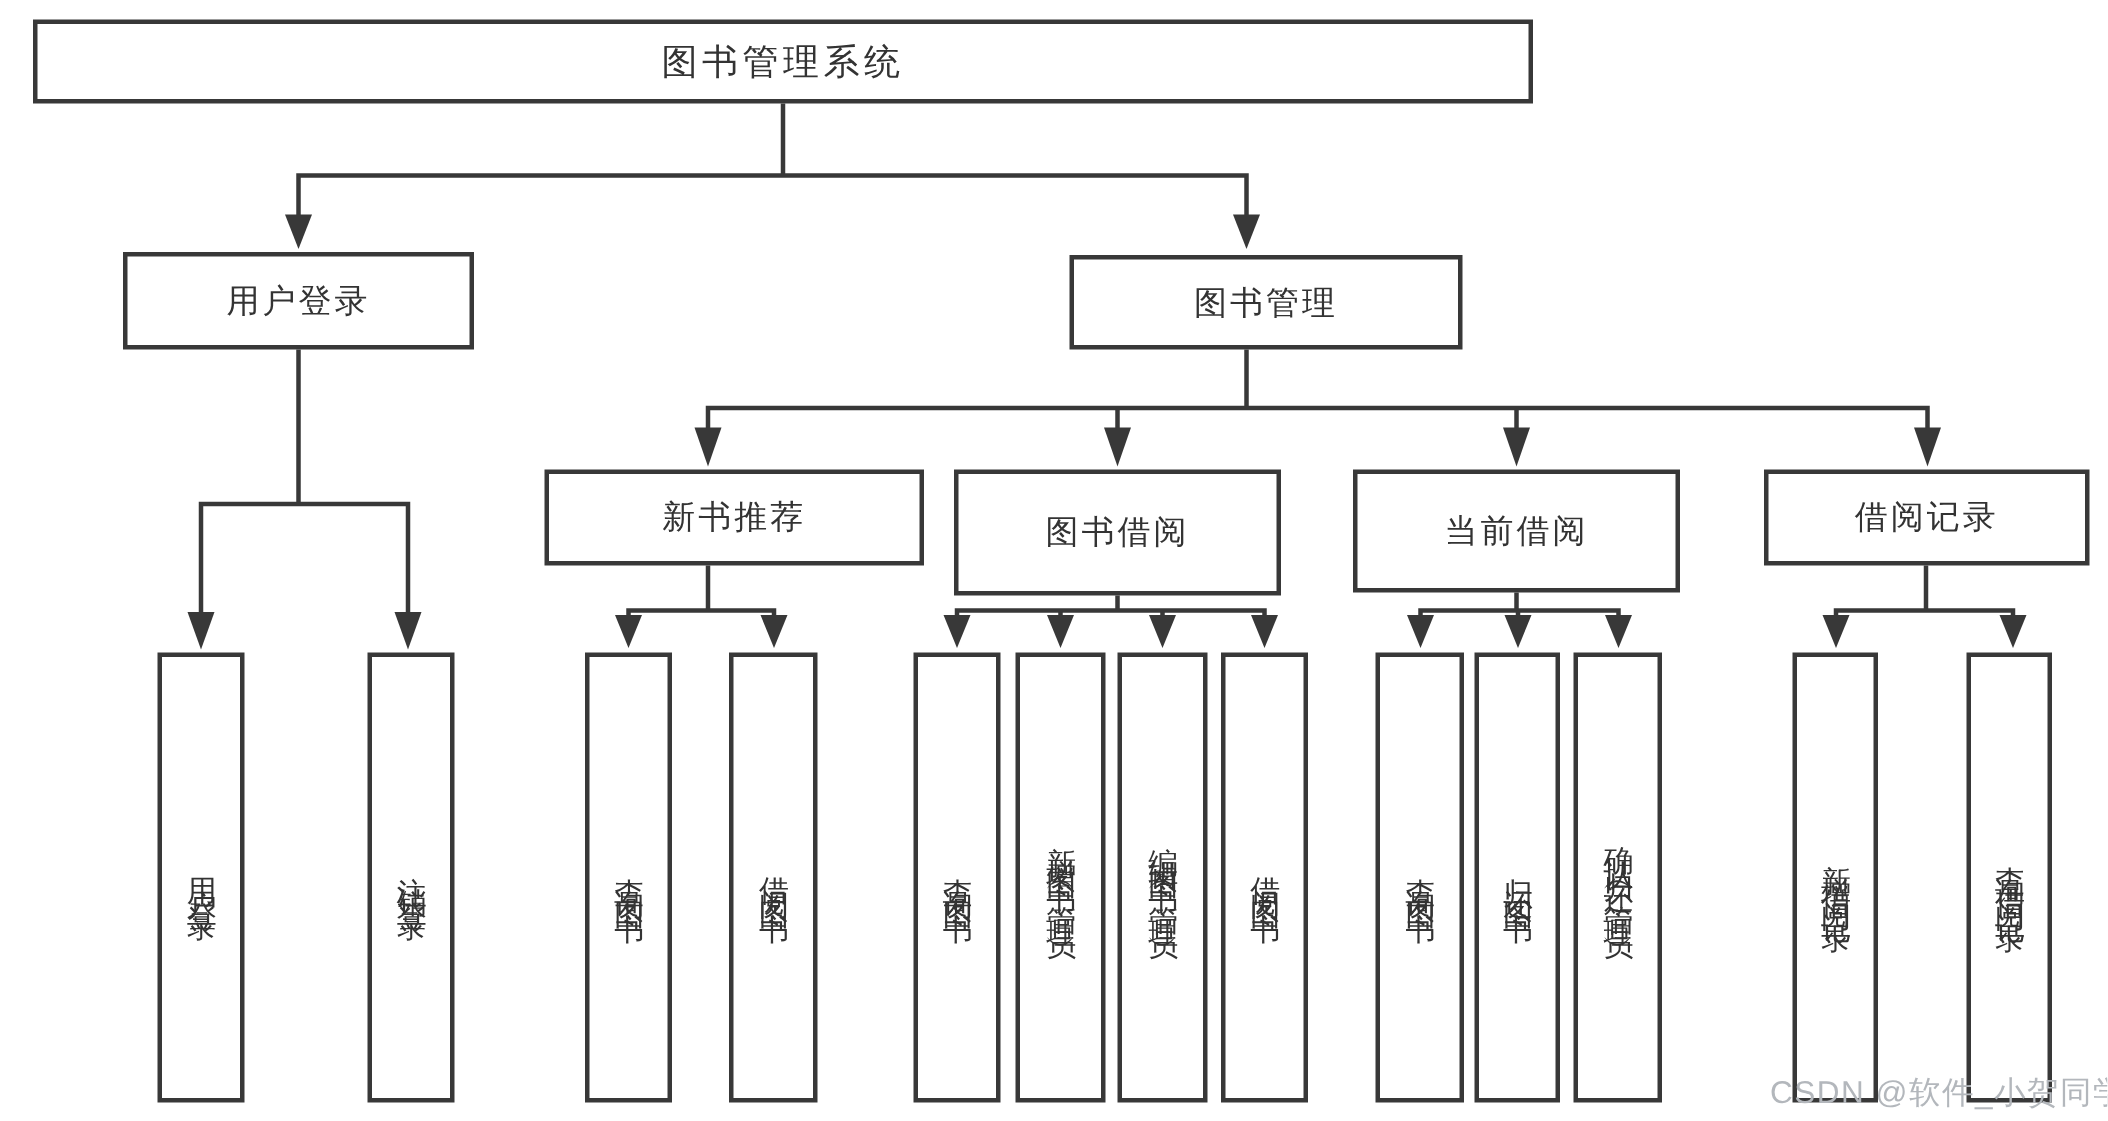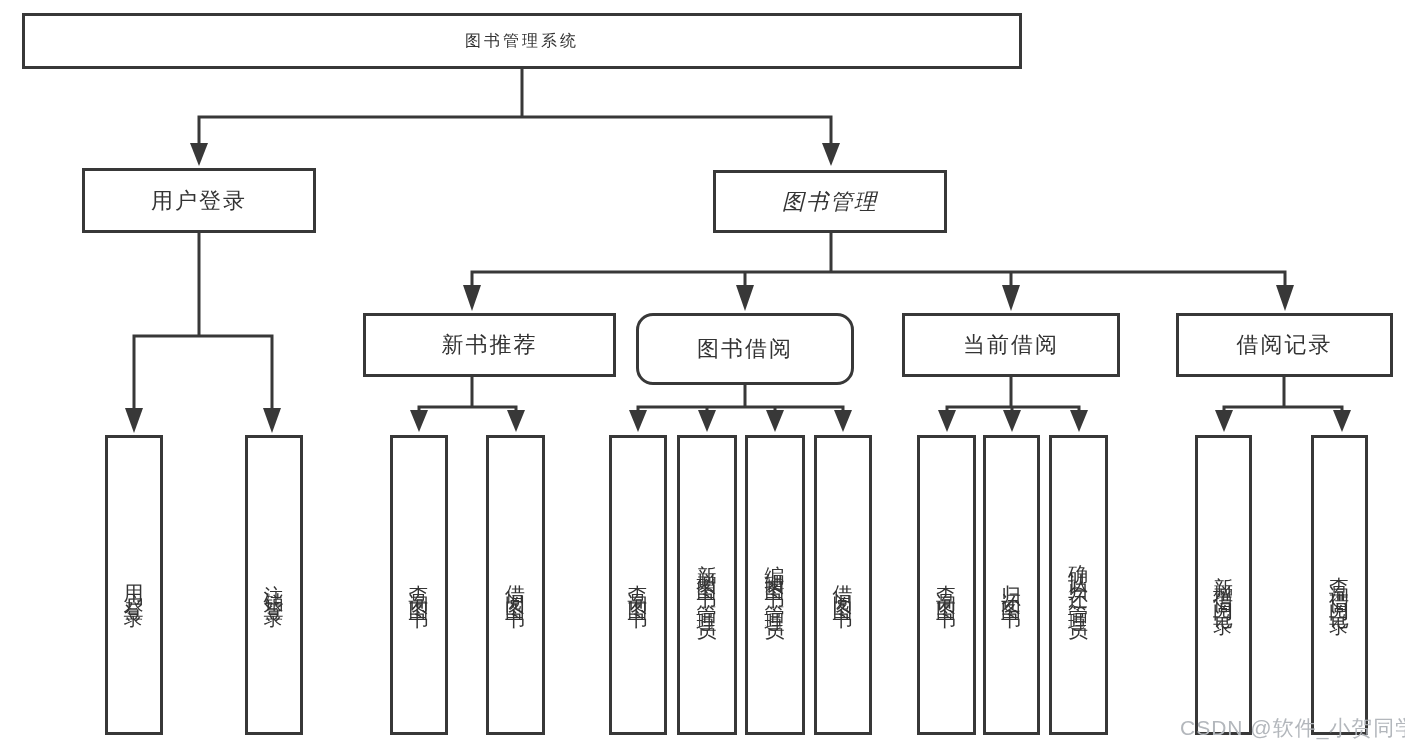--- a/index.html
+++ b/index.html
@@ -20,21 +20,21 @@
     position:absolute;
     box-sizing:border-box;
     border:3px solid var(--line);
     background:#ffffff;
     display:flex;align-items:center;justify-content:center;
     color:var(--text);
     font-size:22px;
     letter-spacing:2px;
     z-index:2;
   }
-  .hbox.root{font-size:16px;letter-spacing:3px;}
+  .hbox.root{font-size:24px;letter-spacing:3px;}
   .vbox{
     position:absolute;
     box-sizing:border-box;
     border:3px solid var(--line);
     background:#ffffff;
     display:flex;align-items:center;justify-content:center;
     color:var(--text);
     z-index:2;
   }
   .vtext{
@@ -103,25 +103,25 @@
       <polygon points="1003,410 1021,410 1012,432"></polygon>
       <polygon points="1070,410 1088,410 1079,432"></polygon>
       <polygon points="1215,410 1233,410 1224,432"></polygon>
       <polygon points="1333,410 1351,410 1342,432"></polygon>
     </g>
   </svg>
 
   <div class="hbox root" style="left:22px;top:13px;width:1000px;height:56px;">图书管理系统</div>
 
   <div class="hbox" style="left:82px;top:168px;width:234px;height:65px;">用户登录</div>
-  <div class="hbox" style="left:713px;top:170px;width:234px;height:63px;font-style:italic;">图书管理</div>
+  <div class="hbox" style="left:713px;top:170px;width:262px;height:63px;">图书管理</div>
 
   <div class="hbox" style="left:363px;top:313px;width:253px;height:64px;">新书推荐</div>
-  <div class="hbox" style="left:636px;top:313px;width:218px;height:72px;border-radius:17px;">图书借阅</div>
-  <div class="hbox" style="left:902px;top:313px;width:218px;height:64px;">当前借阅</div>
+  <div class="hbox" style="left:636px;top:313px;width:218px;height:84px;">图书借阅</div>
+  <div class="hbox" style="left:902px;top:313px;width:218px;height:82px;">当前借阅</div>
   <div class="hbox" style="left:1176px;top:313px;width:217px;height:64px;">借阅记录</div>
 
   <div class="vbox" style="left:105px;top:435px;width:58px;height:300px;">
     <span class="vtext">用户登录</span>
   </div>
   <div class="vbox" style="left:245px;top:435px;width:58px;height:300px;">
     <span class="vtext">注销登录</span>
   </div>
 
   <div class="vbox" style="left:390px;top:435px;width:58px;height:300px;">

